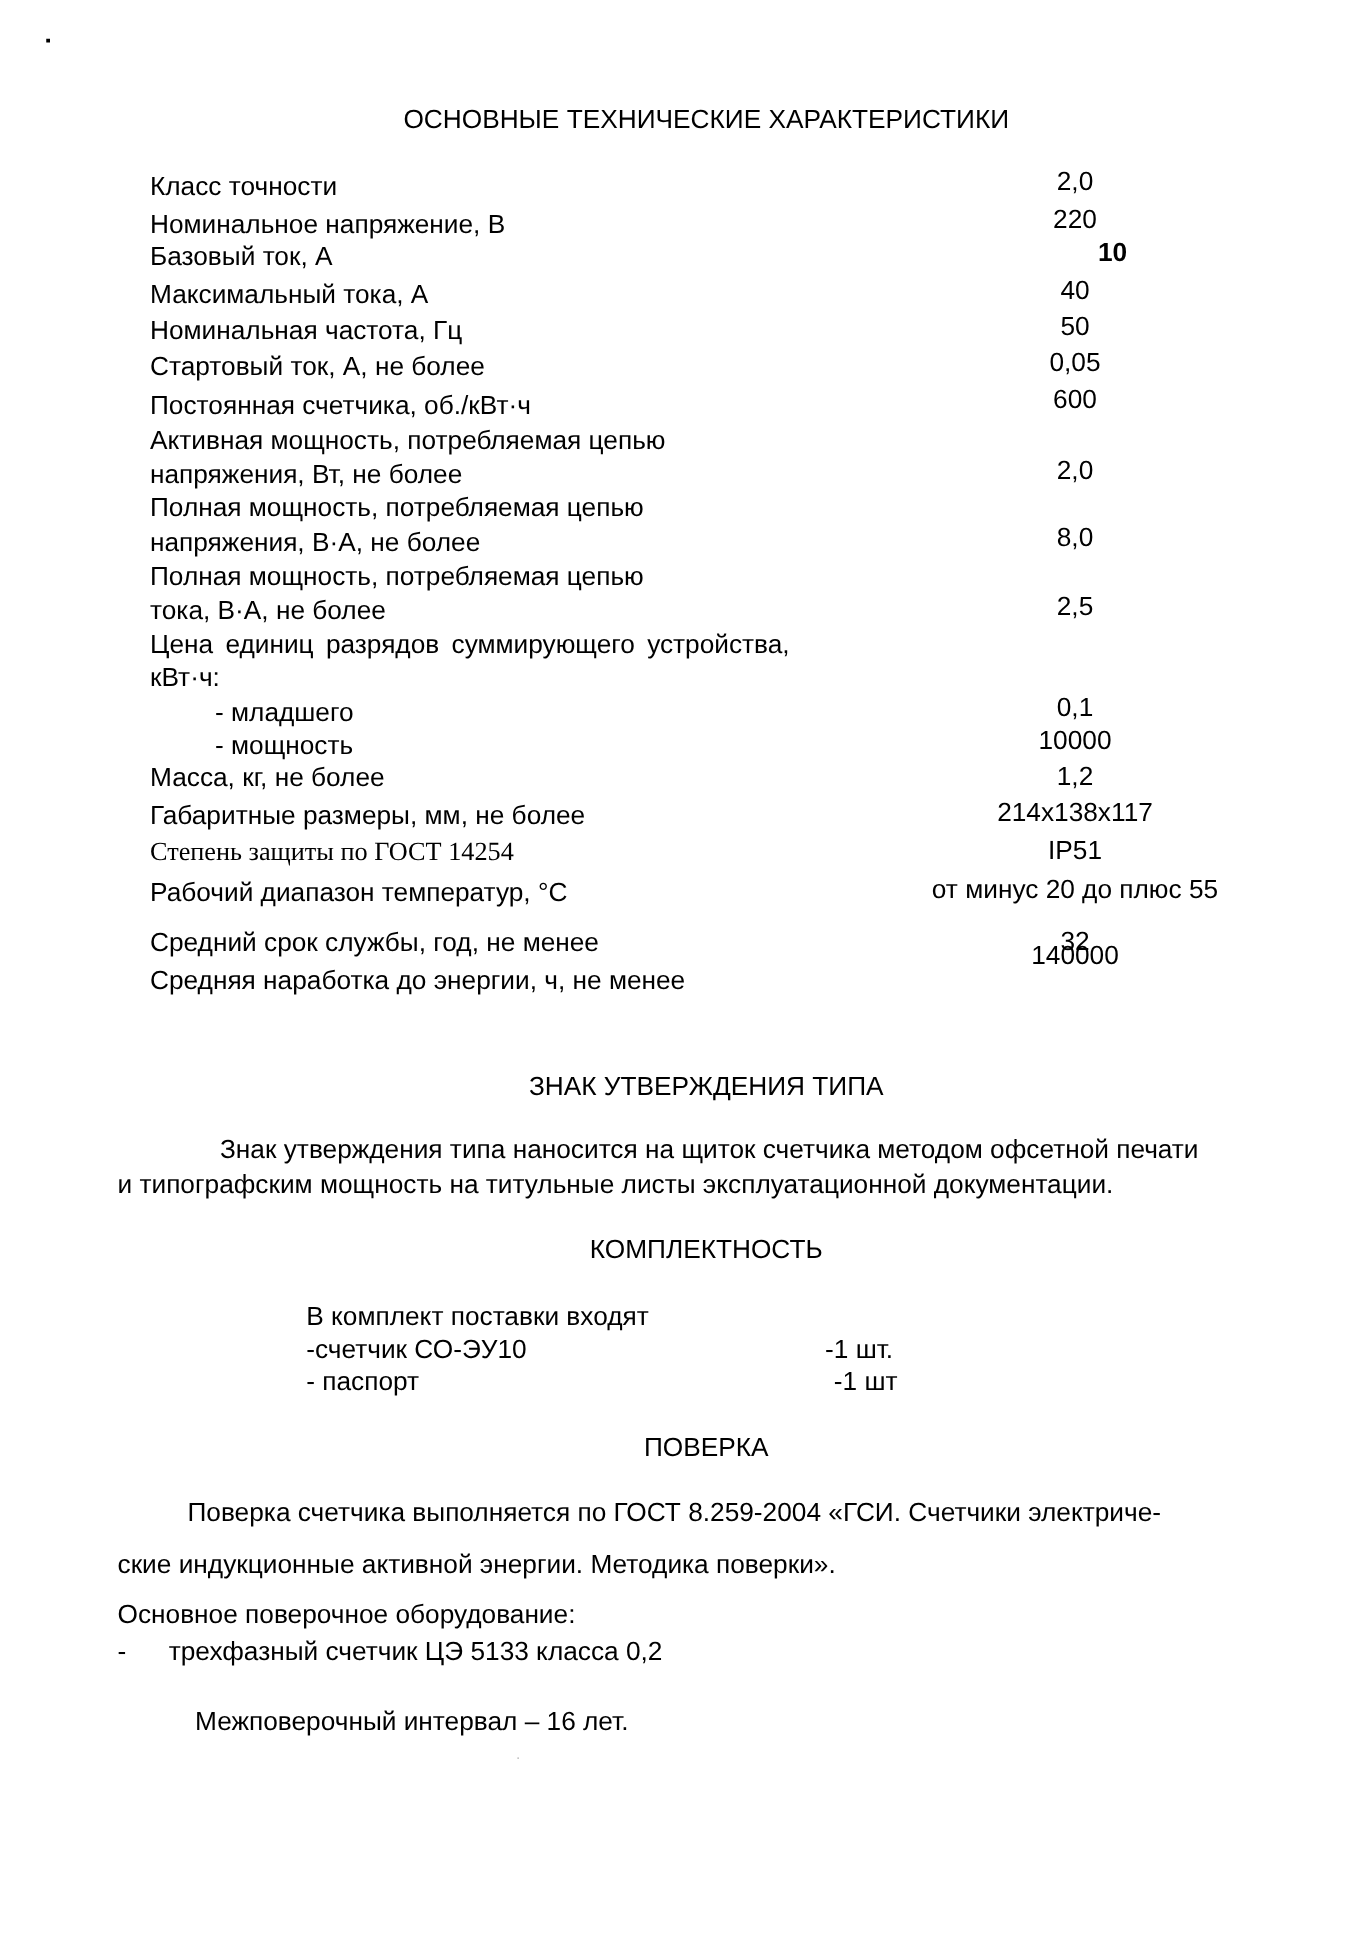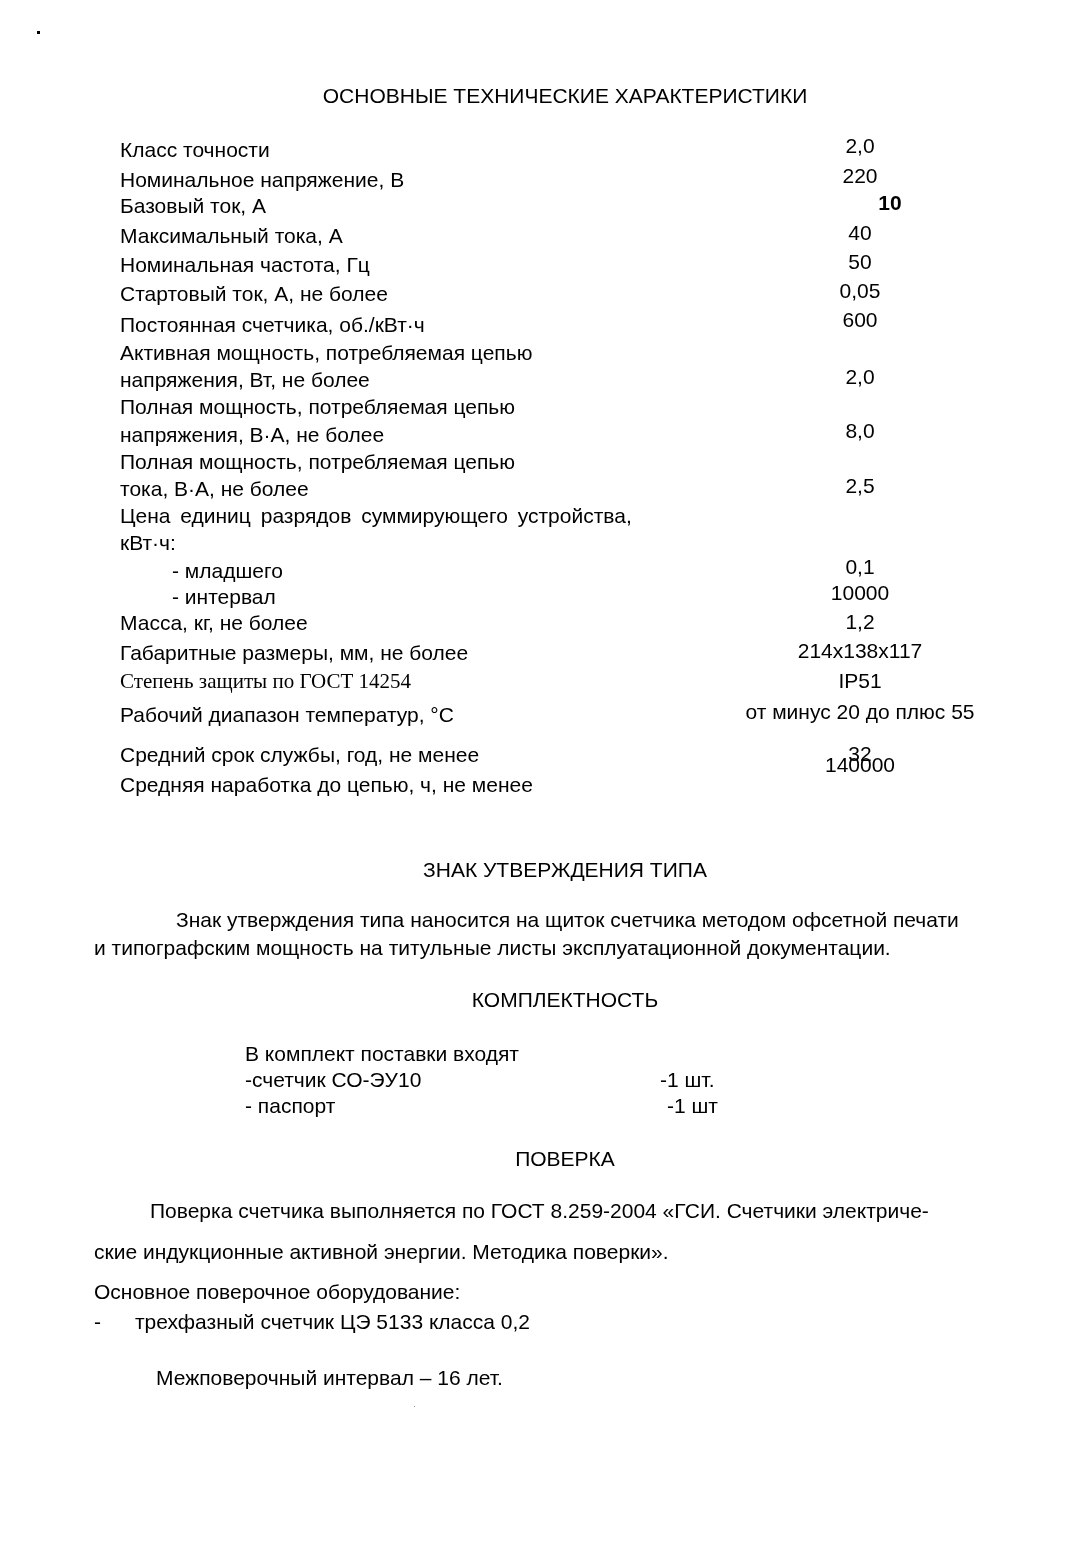--- a/index.html
+++ b/index.html
@@ -52,39 +52,39 @@
   <div class="abs label" style="top:451px;">Полная мощность, потребляемая цепью</div>
   <div class="abs label" style="top:478px;">тока, В·А, не более</div>
   <div class="abs value" style="top:475px;left:730px;">2,5</div>
 
   <div class="abs label" style="top:505px;word-spacing:4px;">Цена  единиц  разрядов  суммирующего  устройства,</div>
   <div class="abs label" style="top:532px;">кВт·ч:</div>
 
   <div class="abs" style="top:560px;left:172px;">- младшего</div>
   <div class="abs value" style="top:556px;left:730px;">0,1</div>
 
-  <div class="abs" style="top:586px;left:172px;">- интервал</div>
+  <div class="abs" style="top:586px;left:172px;">- мощность</div>
   <div class="abs value" style="top:582px;left:730px;">10000</div>
 
   <div class="abs label" style="top:612px;">Масса, кг, не более</div>
   <div class="abs value" style="top:611px;left:730px;">1,2</div>
 
   <div class="abs label" style="top:642px;">Габаритные размеры, мм, не более</div>
   <div class="abs value" style="top:640px;left:730px;">214x138x117</div>
 
   <div class="abs label" style="top:671px;font-family:Liberation Serif, serif;">Степень защиты по ГОСТ 14254</div>
   <div class="abs value" style="top:670px;left:730px;">IP51</div>
 
   <div class="abs label" style="top:704px;">Рабочий диапазон температур, °С</div>
   <div class="abs value" style="top:701px;left:730px;text-align:center;">от минус 20 до плюс 55</div>
 
   <div class="abs label" style="top:744px;">Средний срок службы, год, не менее</div>
   <div class="abs value" style="top:743px;left:730px;">32</div>
 
-  <div class="abs label" style="top:774px;">Средняя наработка до цепью, ч, не менее</div>
+  <div class="abs label" style="top:774px;">Средняя наработка до энергии, ч, не менее</div>
   <div class="abs value" style="top:754px;left:730px;">140000</div>
 </div>
 
 <div class="heading" style="top:858px;">ЗНАК УТВЕРЖДЕНИЯ ТИПА</div>
 <div class="abs" style="top:909px;left:176px;">Знак утверждения типа наносится на щиток счетчика методом офсетной печати</div>
 <div class="abs" style="top:937px;left:94px;">и типографским мощность  на титульные листы  эксплуатационной документации.</div>
 
 <div class="heading" style="top:988px;">КОМПЛЕКТНОСТЬ</div>
 <div class="abs" style="top:1043px;left:245px;">В комплект поставки входят</div>
 <div class="abs" style="top:1069px;left:245px;">-счетчик СО-ЭУ10</div>

